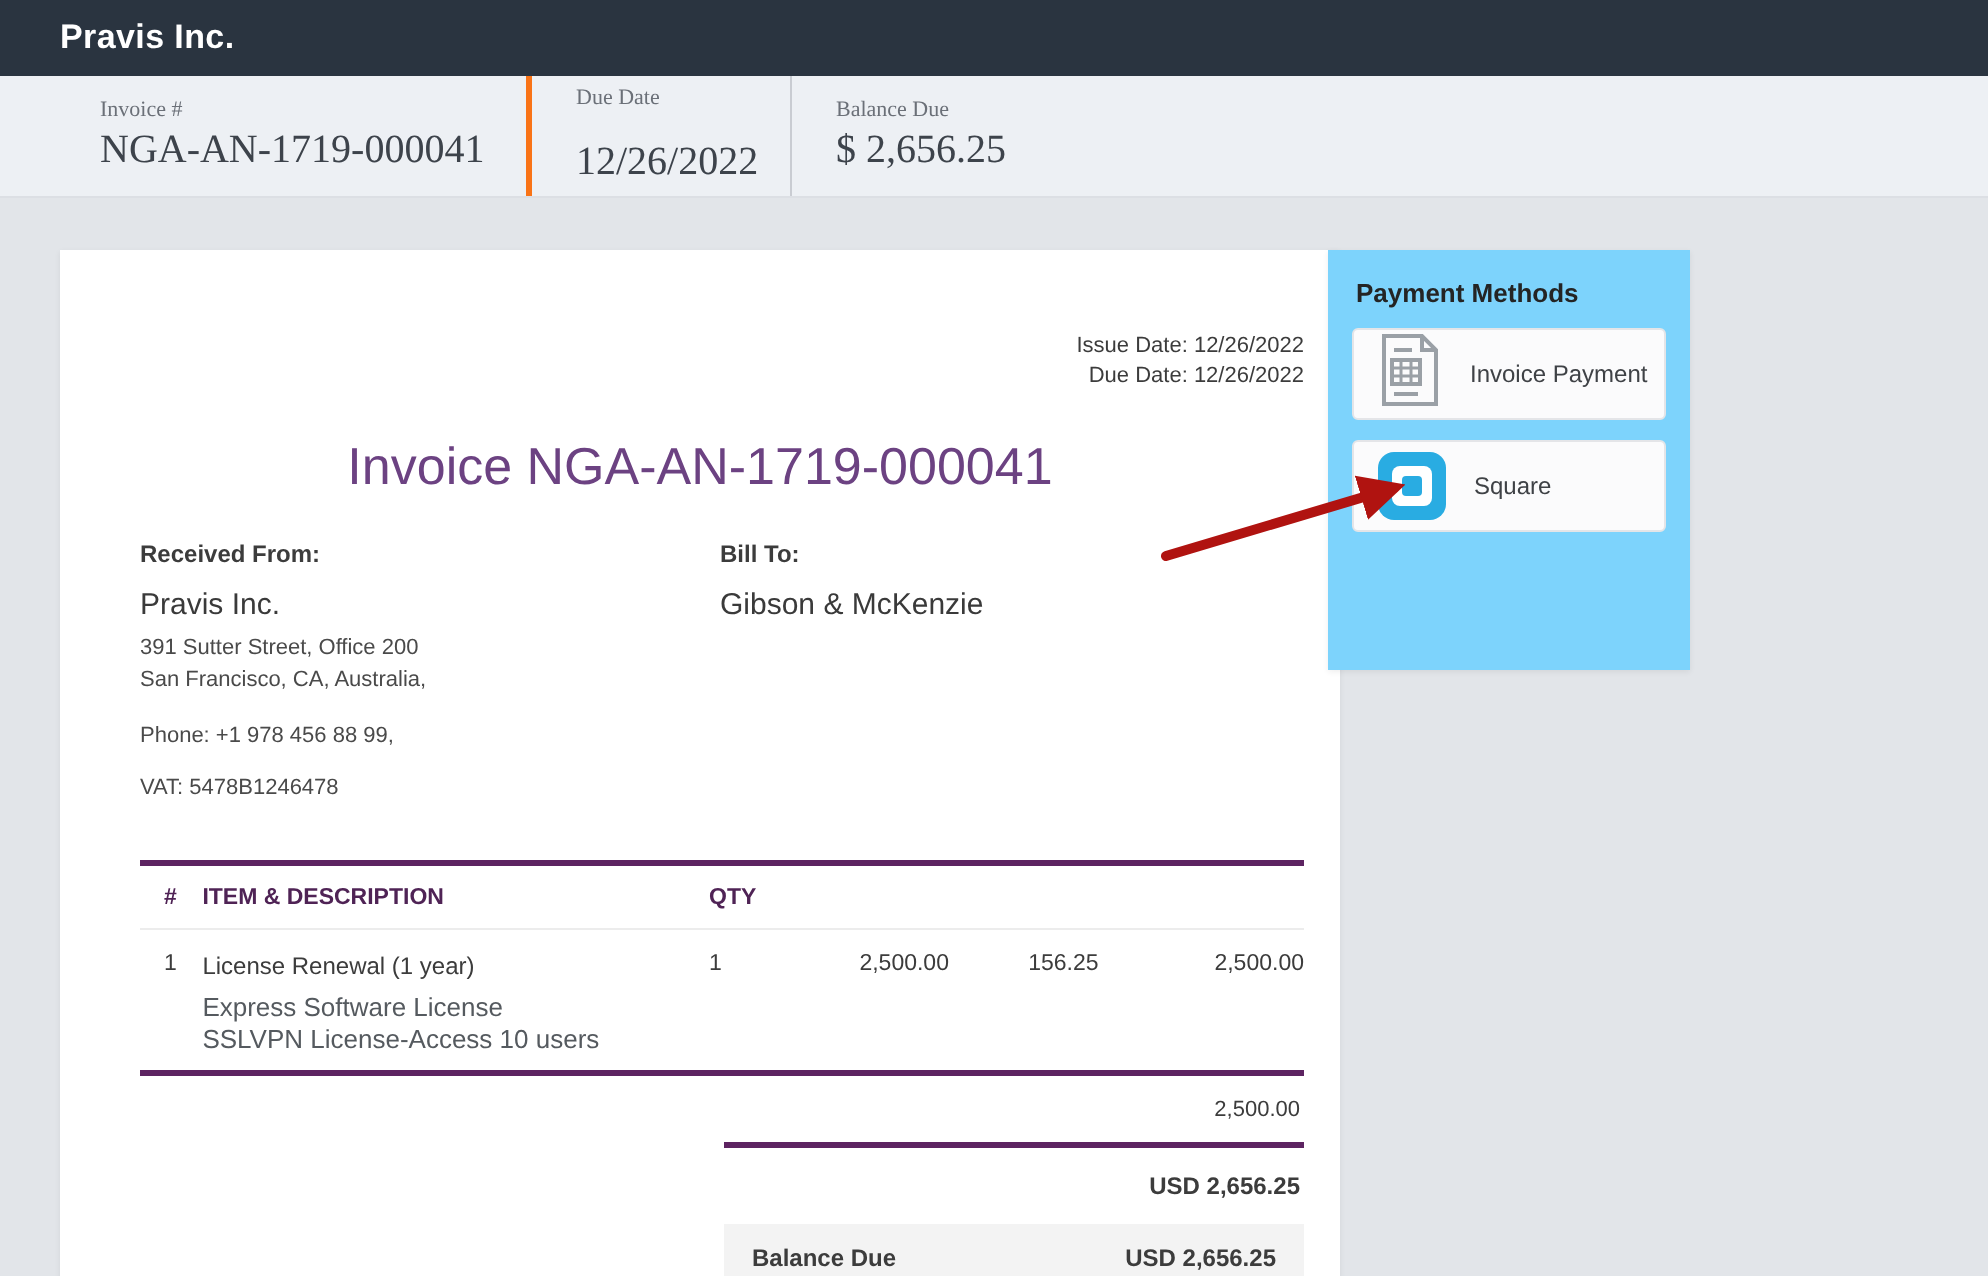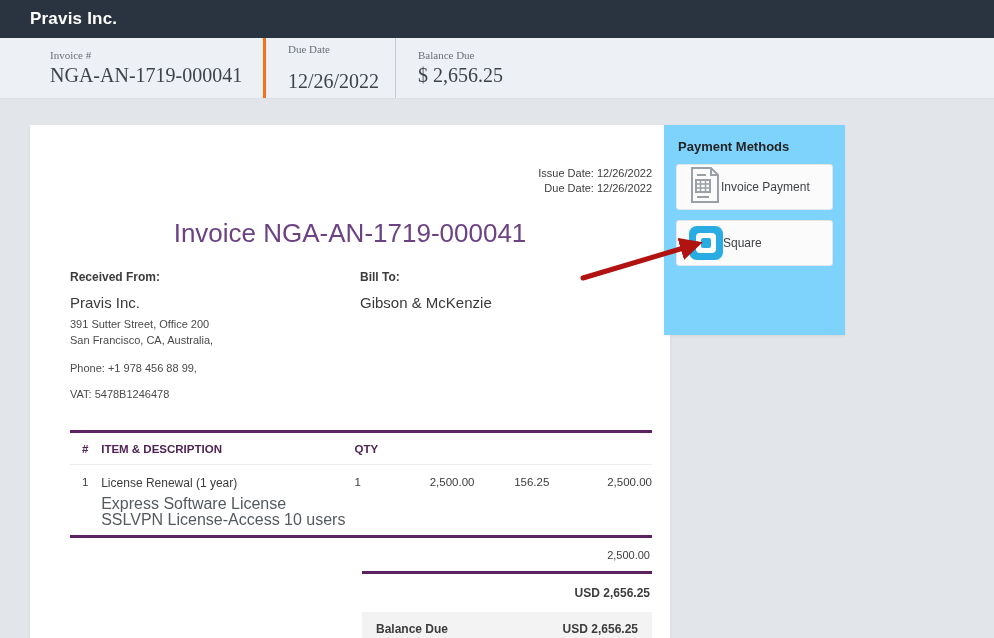--- a/index.html
+++ b/index.html
@@ -42,34 +42,34 @@
               font-size:11.5px; font-weight:bold; color:#4f2355; border-bottom:1px solid #ececec; }
   .tbl-row { display:flex; padding:11px 0 7px; border-bottom:3px solid #5d2361; }
   .c-num { width:32px; padding-left:12px; }
   .c-item { width:264px; }
   .c-qty { width:40px; }
   .c-rate { width:85px; text-align:right; }
   .c-tax { width:78px; text-align:right; }
   .c-amt { width:107px; text-align:right; }
   .tbl-row { font-size:11.5px; color:#3c3c3c; }
   .item-main { font-size:12px; color:#3c3c3c; margin-bottom:6px; }
-  .item-sub { font-size:16px; color:#555a5f; line-height:16px; }
+  .item-sub { font-size:13px; color:#555a5f; line-height:16px; }
 
   .totals { width:290px; margin-left:auto; }
   .subtotal-row { text-align:right; font-size:11px; color:#3c3c3c; padding:11px 2px 10px; border-bottom:3px solid #5d2361; }
   .total-row { text-align:right; font-size:12px; font-weight:bold; color:#3c3c3c; padding:12px 2px; }
   .balance-row { background:#f3f3f3; display:flex; justify-content:space-between; align-items:center;
                  padding:10px 14px; font-size:12px; font-weight:bold; color:#3c3c3c; }
 
   
   .pay-card { position:absolute; left:664px; top:26px; width:181px; height:210px;
               background:#7dd3fc; box-shadow:0 1px 3px rgba(0,0,0,0.07); }
   .pay-title { font-size:13px; font-weight:bold; color:#242424; padding:14px 14px 10px; }
   .pay-option { margin:0 12px 10px; height:46px; border:1px solid #e4e5e8; background:#fbfbfc;
-                border-radius:3px; display:flex; align-items:center; padding-left:12px; cursor:pointer; }
+                border-radius:3px; display:flex; align-items:center; padding-left:12px; gap:14px; cursor:pointer; }
   .pay-label { font-size:12px; color:#3f4246; }
 
   .sq-logo { width:34px; height:34px; background:#29ace2; border-radius:8px;
              display:flex; align-items:center; justify-content:center; }
   .sq-inner { width:20px; height:20px; background:#ffffff; border-radius:4px;
               display:flex; align-items:center; justify-content:center; }
   .sq-core { width:10px; height:10px; background:#29ace2; border-radius:2px; }
 
   .stripe-mark { font-size:15px; font-weight:bold; color:#635bff; letter-spacing:0.2px; }
 

